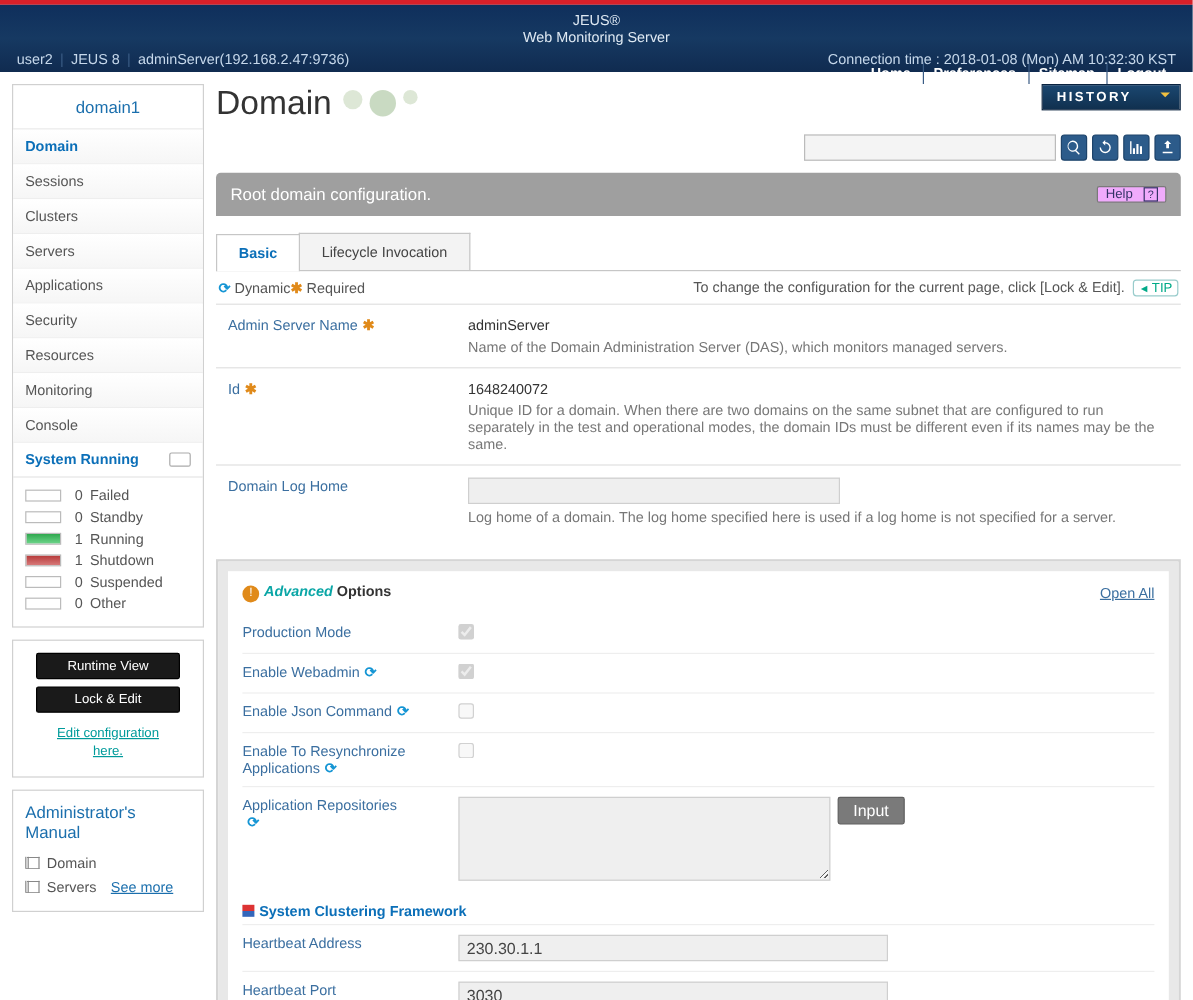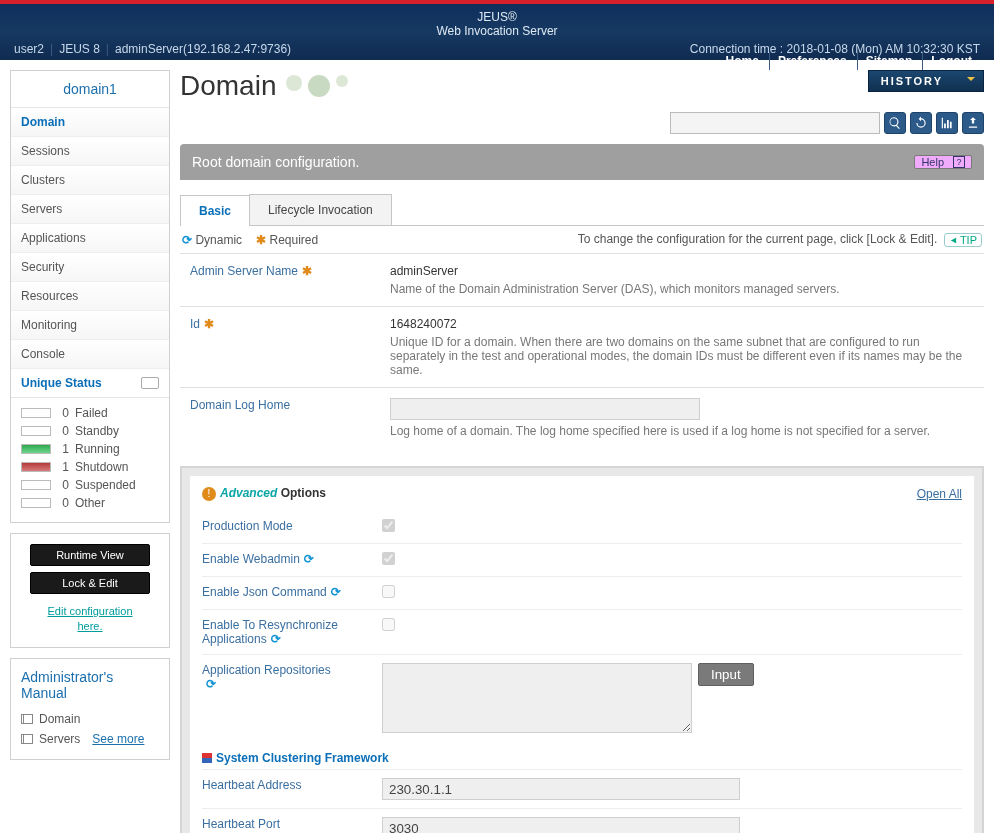--- a/index.html
+++ b/index.html
@@ -62,21 +62,21 @@
 
   .banner { background:#9f9f9f; color:#fff; border-radius:4px 4px 0 0; padding:10px 12px; display:flex; justify-content:space-between; align-items:center; font-size:14px;}
   .help-chip { background:#f0abfc; color:#336; border:1px solid #7a7a7a; padding:0 6px; font-size:11px; border-radius:2px; display:flex; align-items:center; gap:9px; cursor:pointer;}
   .help-chip .q { border:1px solid #336; width:12px; height:12px; display:inline-flex; align-items:center; justify-content:center; font-size:9px;}
 
   .tabs { display:flex; border-bottom:1px solid #c6c6c6; margin-top:14px;}
   .tab { padding:8px 18px; border:1px solid #c6c6c6; border-bottom:none; background:#f3f3f3; color:#444; cursor:pointer; margin-right:-1px;}
   .tab.active { background:#fff; color:#0b6fb8; font-weight:bold; position:relative; top:1px;}
 
   .legend-row { display:flex; justify-content:space-between; align-items:center; padding:6px 2px; color:#555;}
-  .legend-left { display:flex; gap:14px; align-items:center;}
+  .legend-left { display:flex; align-items:center;}
   .ic-refresh { color:#1595d4; font-weight:bold;}
   .ic-star { color:#e08a1a; font-weight:bold;}
   .tip-chip { display:inline-flex; align-items:center; gap:2px; color:#0a8; border:1px solid #9cc; padding:0 4px; border-radius:3px; font-size:11px;}
   .tip-chip::before { content:"◄"; font-size:9px; color:#0a8;}
 
   .form-table { width:100%; border-collapse:collapse;}
   .form-table tr { border-top:1px solid #e0e0e0;}
   .form-table td { padding:10px 10px; vertical-align:top;}
   .form-table td.label { width:200px; color:#3b6fa0;}
   .form-table td.label .req { color:#e08a1a; font-weight:bold; margin-left:4px;}
@@ -105,21 +105,21 @@
   .section-sub { color:#0b6fb8; font-weight:bold; padding:10px 0 4px; display:flex; align-items:center; gap:4px;}
   .flag { display:inline-block; width:10px; height:10px; background:linear-gradient(to bottom,#d33 50%,#36b 50%);}
 </style>
 </head>
 <body>
 
 <div class="redline"></div>
 <div class="topbar">
   <div class="center">
     <div class="logo-main"><span>JEUS</span><span class="reg">®</span></div>
-    <div class="logo-sub">Web Invocation Server</div>
+    <div class="logo-sub">Web Monitoring Server</div>
   </div>
   <div class="right-top topnav">
     <a>Home</a>
     <a>Preferences</a>
     <a>Sitemap</a>
     <a>Logout</a>
   </div>
   <div class="row2">
     <div class="left">
       <span>user2</span><span class="sep">|</span><span>JEUS 8</span><span class="sep">|</span><span>adminServer(192.168.2.47:9736)</span>
@@ -138,21 +138,21 @@
       <a class="nav-item active">Domain</a>
       <a class="nav-item">Sessions</a>
       <a class="nav-item">Clusters</a>
       <a class="nav-item">Servers</a>
       <a class="nav-item">Applications</a>
       <a class="nav-item">Security</a>
       <a class="nav-item">Resources</a>
       <a class="nav-item">Monitoring</a>
       <a class="nav-item">Console</a>
       <div class="status-header">
-        <span>Unique Status</span>
+        <span>System Running</span>
         <span class="status-icon"></span>
       </div>
       <div class="status-list" id="status-list">
           <div class="status-row">
             <span class="swatch blank"></span>
             <span class="num">0</span>
             <span>Failed</span>
           </div>
           <div class="status-row">
             <span class="swatch blank"></span>

